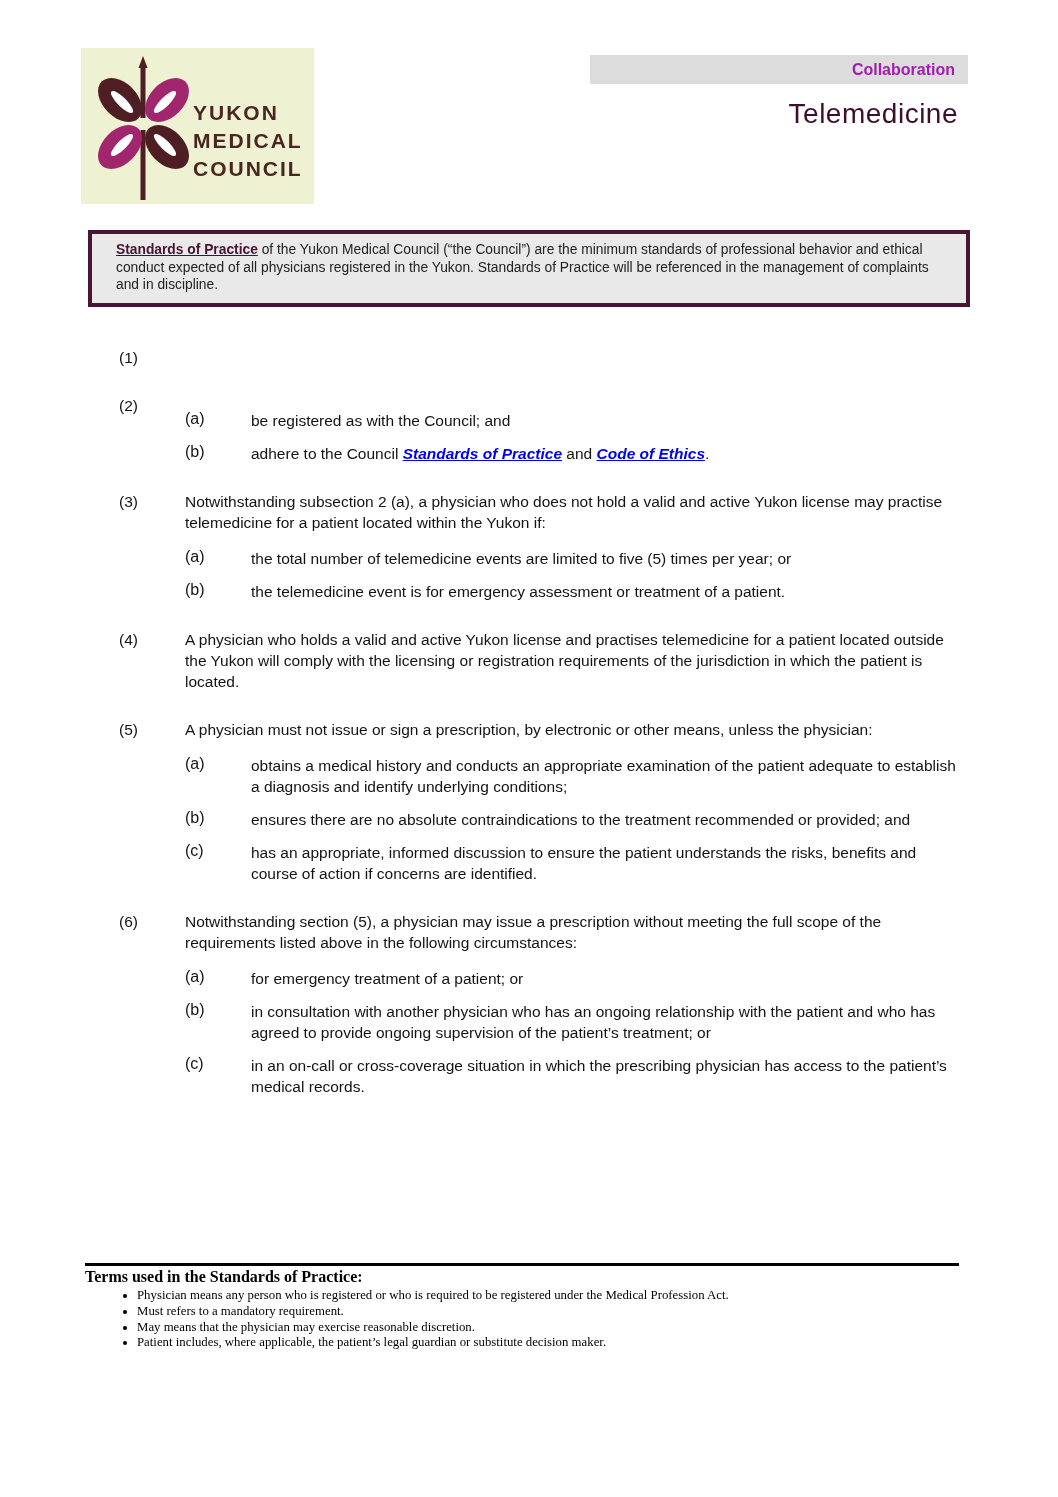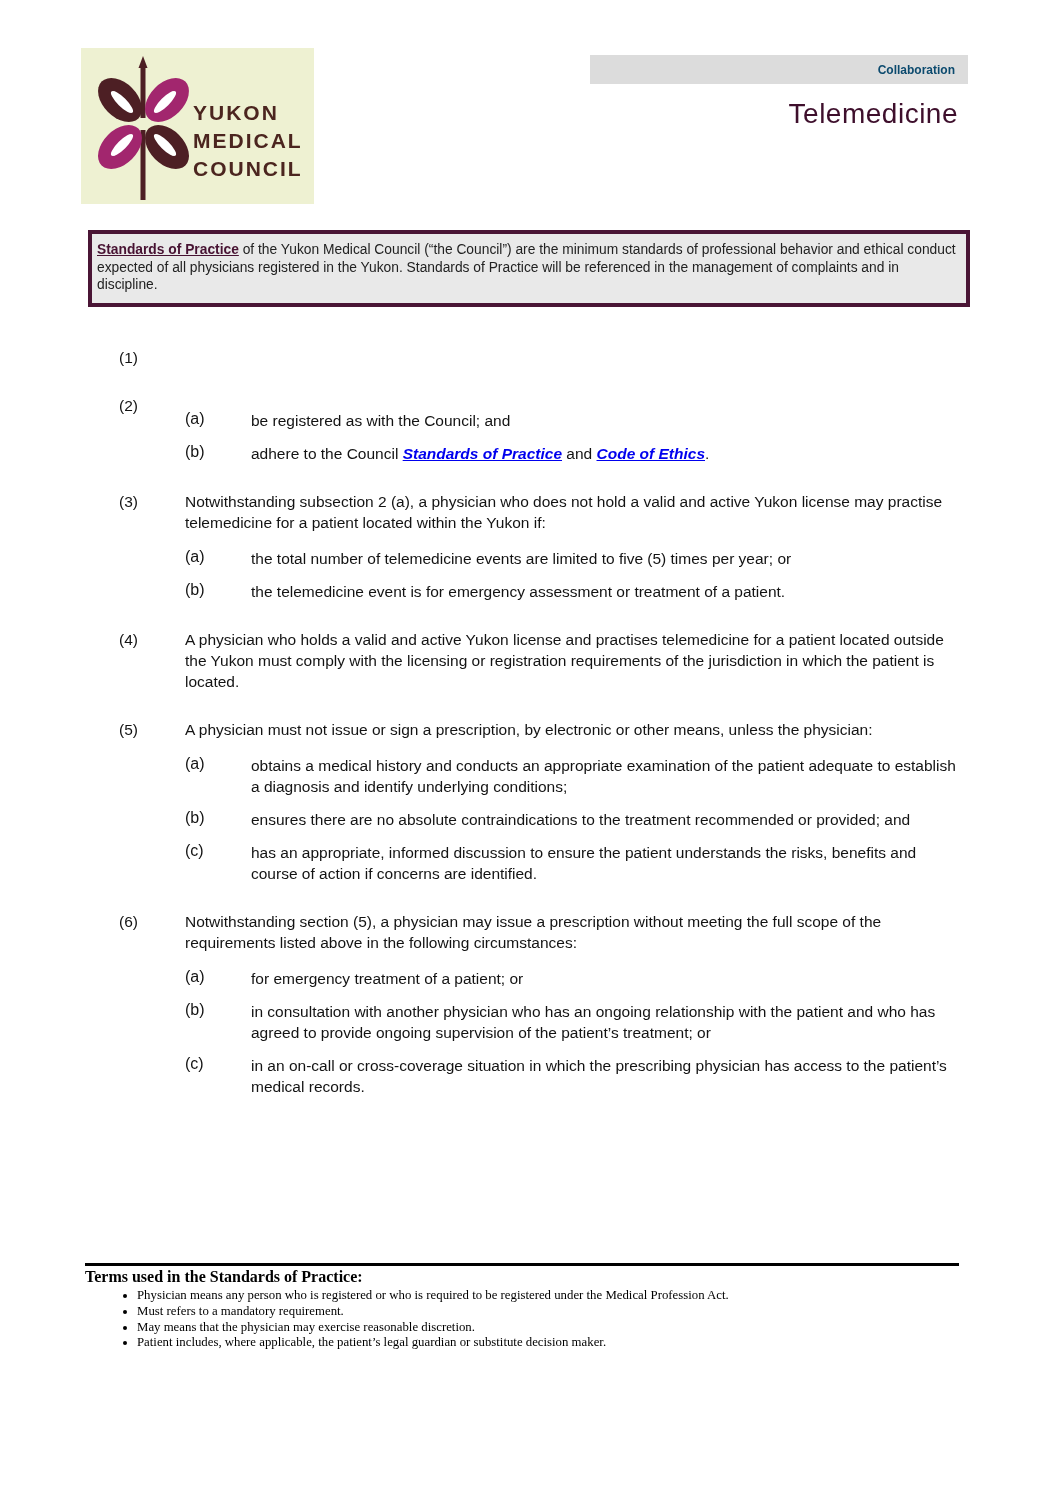--- a/index.html
+++ b/index.html
@@ -13,34 +13,34 @@
   }
 
   
   .logo-box { position:absolute; left:81px; top:48px; width:233px; height:156px; }
   .category-bar {
     position:absolute; left:590px; top:55px; width:378px; height:29px;
     background:#dcdcdc;
     display:flex; align-items:center; justify-content:flex-end;
     padding-right:13px; box-sizing:border-box;
   }
-  .category-bar span { font-size:12px; font-weight:bold; color:#0c4a6e; }
+  .category-bar span { font-size:16px; font-weight:bold; color:#a21caf; }
   .doc-title {
     position:absolute; right:100px; top:98px;
     font-size:28px; font-weight:normal; color:#3e0f2c; letter-spacing:0.5px;
     margin:0;
   }
 
   
   .standards-box {
     position:absolute; left:88px; top:230px; width:882px; height:77px;
     box-sizing:border-box;
     border:4px solid #4a1535;
     background:#e9e9e9;
-    padding:7px 5px;
+    padding:7px 24px;
   }
   .standards-box p { margin:0; font-size:13.8px; line-height:17.5px; color:#222; }
   .standards-lead { color:#471232; font-weight:bold; text-decoration:underline; }
 
   
   .doc-main { position:absolute; left:88px; top:347px; width:872px; }
   .item { display:flex; margin-bottom:27px; }
   .item-num { width:97px; flex-shrink:0; box-sizing:border-box; padding-left:31px; }
   .item-body { flex:1; }
   .item p, .item-num { font-size:15.5px; line-height:21px; margin:0; color:#131313; }
@@ -141,21 +141,21 @@
             <div class="sub-letter">(b)</div>
             <p>the telemedicine event is for emergency assessment or treatment of a patient.</p>
           </div>
         </div>
       </div>
     </div>
 
     <div class="item">
       <div class="item-num">(4)</div>
       <div class="item-body">
-        <p>A physician who holds a valid and active Yukon license and practises telemedicine for a patient located outside the Yukon must comply with the licensing or registration requirements of the jurisdiction in which the patient is located.</p>
+        <p>A physician who holds a valid and active Yukon license and practises telemedicine for a patient located outside the Yukon will comply with the licensing or registration requirements of the jurisdiction in which the patient is located.</p>
       </div>
     </div>
 
     <div class="item">
       <div class="item-num">(5)</div>
       <div class="item-body">
         <p>A physician must not issue or sign a prescription, by electronic or other means, unless the physician:</p>
         <div class="subs">
           <div class="sub">
             <div class="sub-letter">(a)</div>

